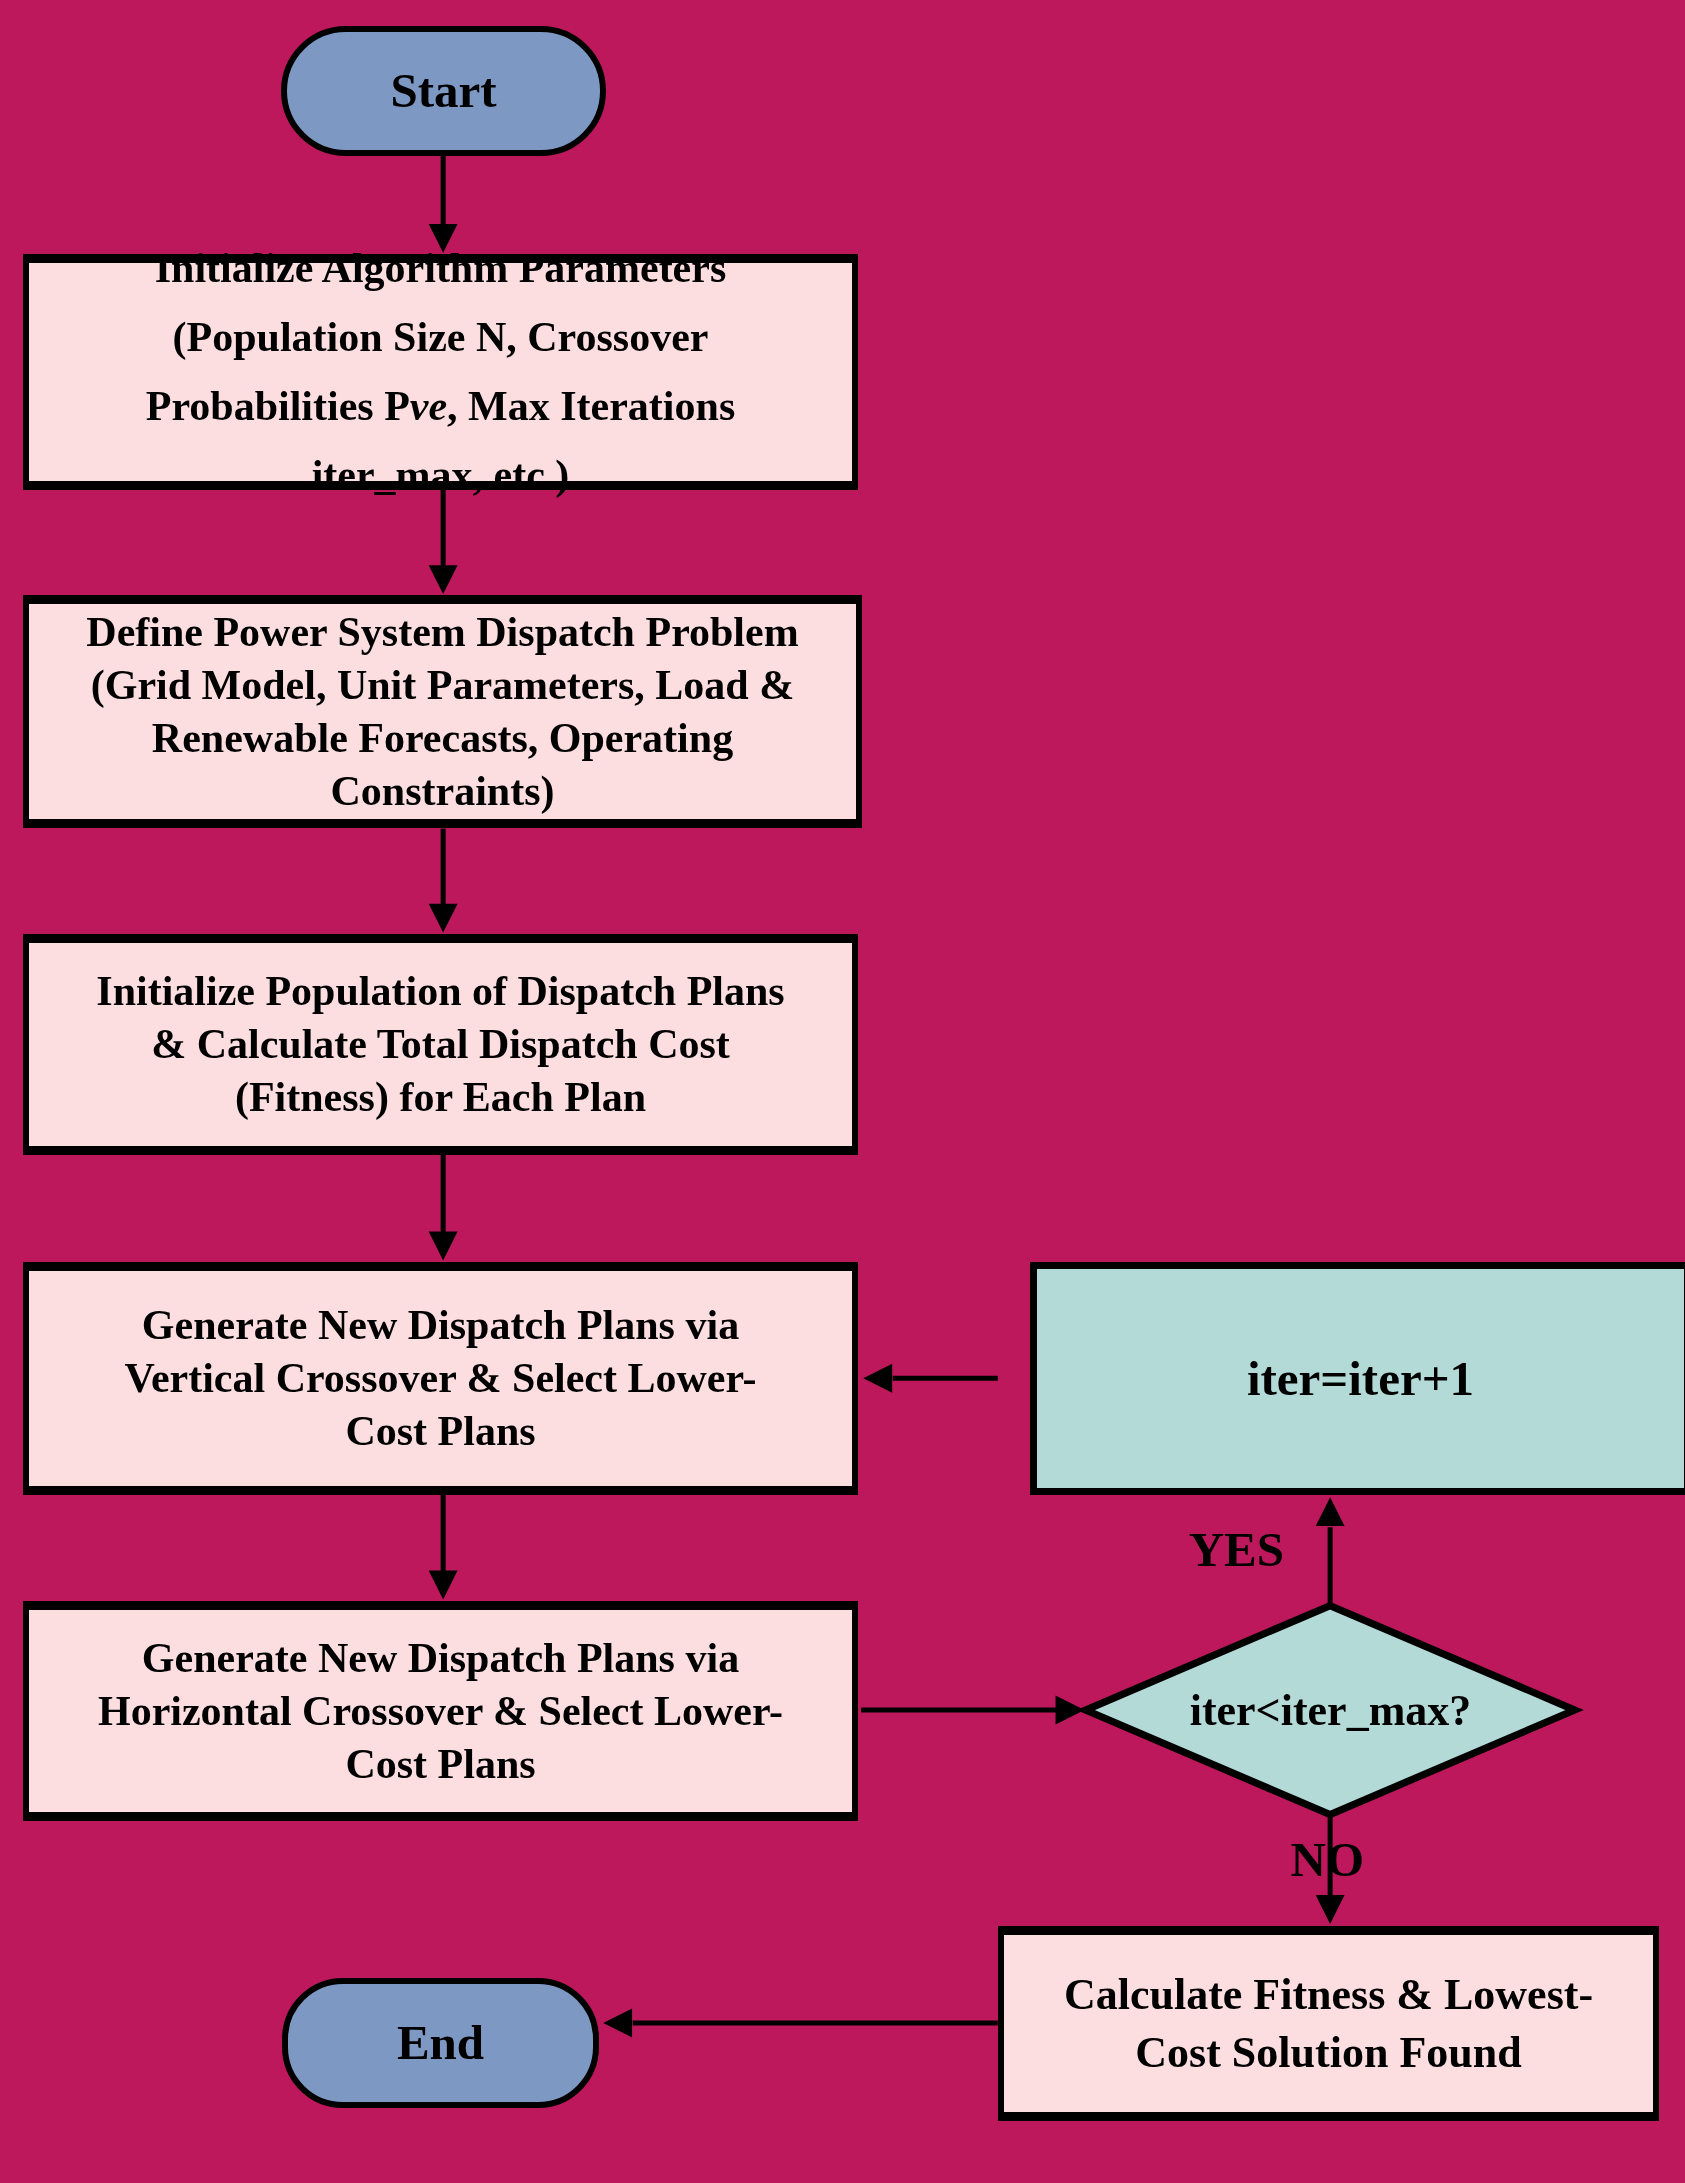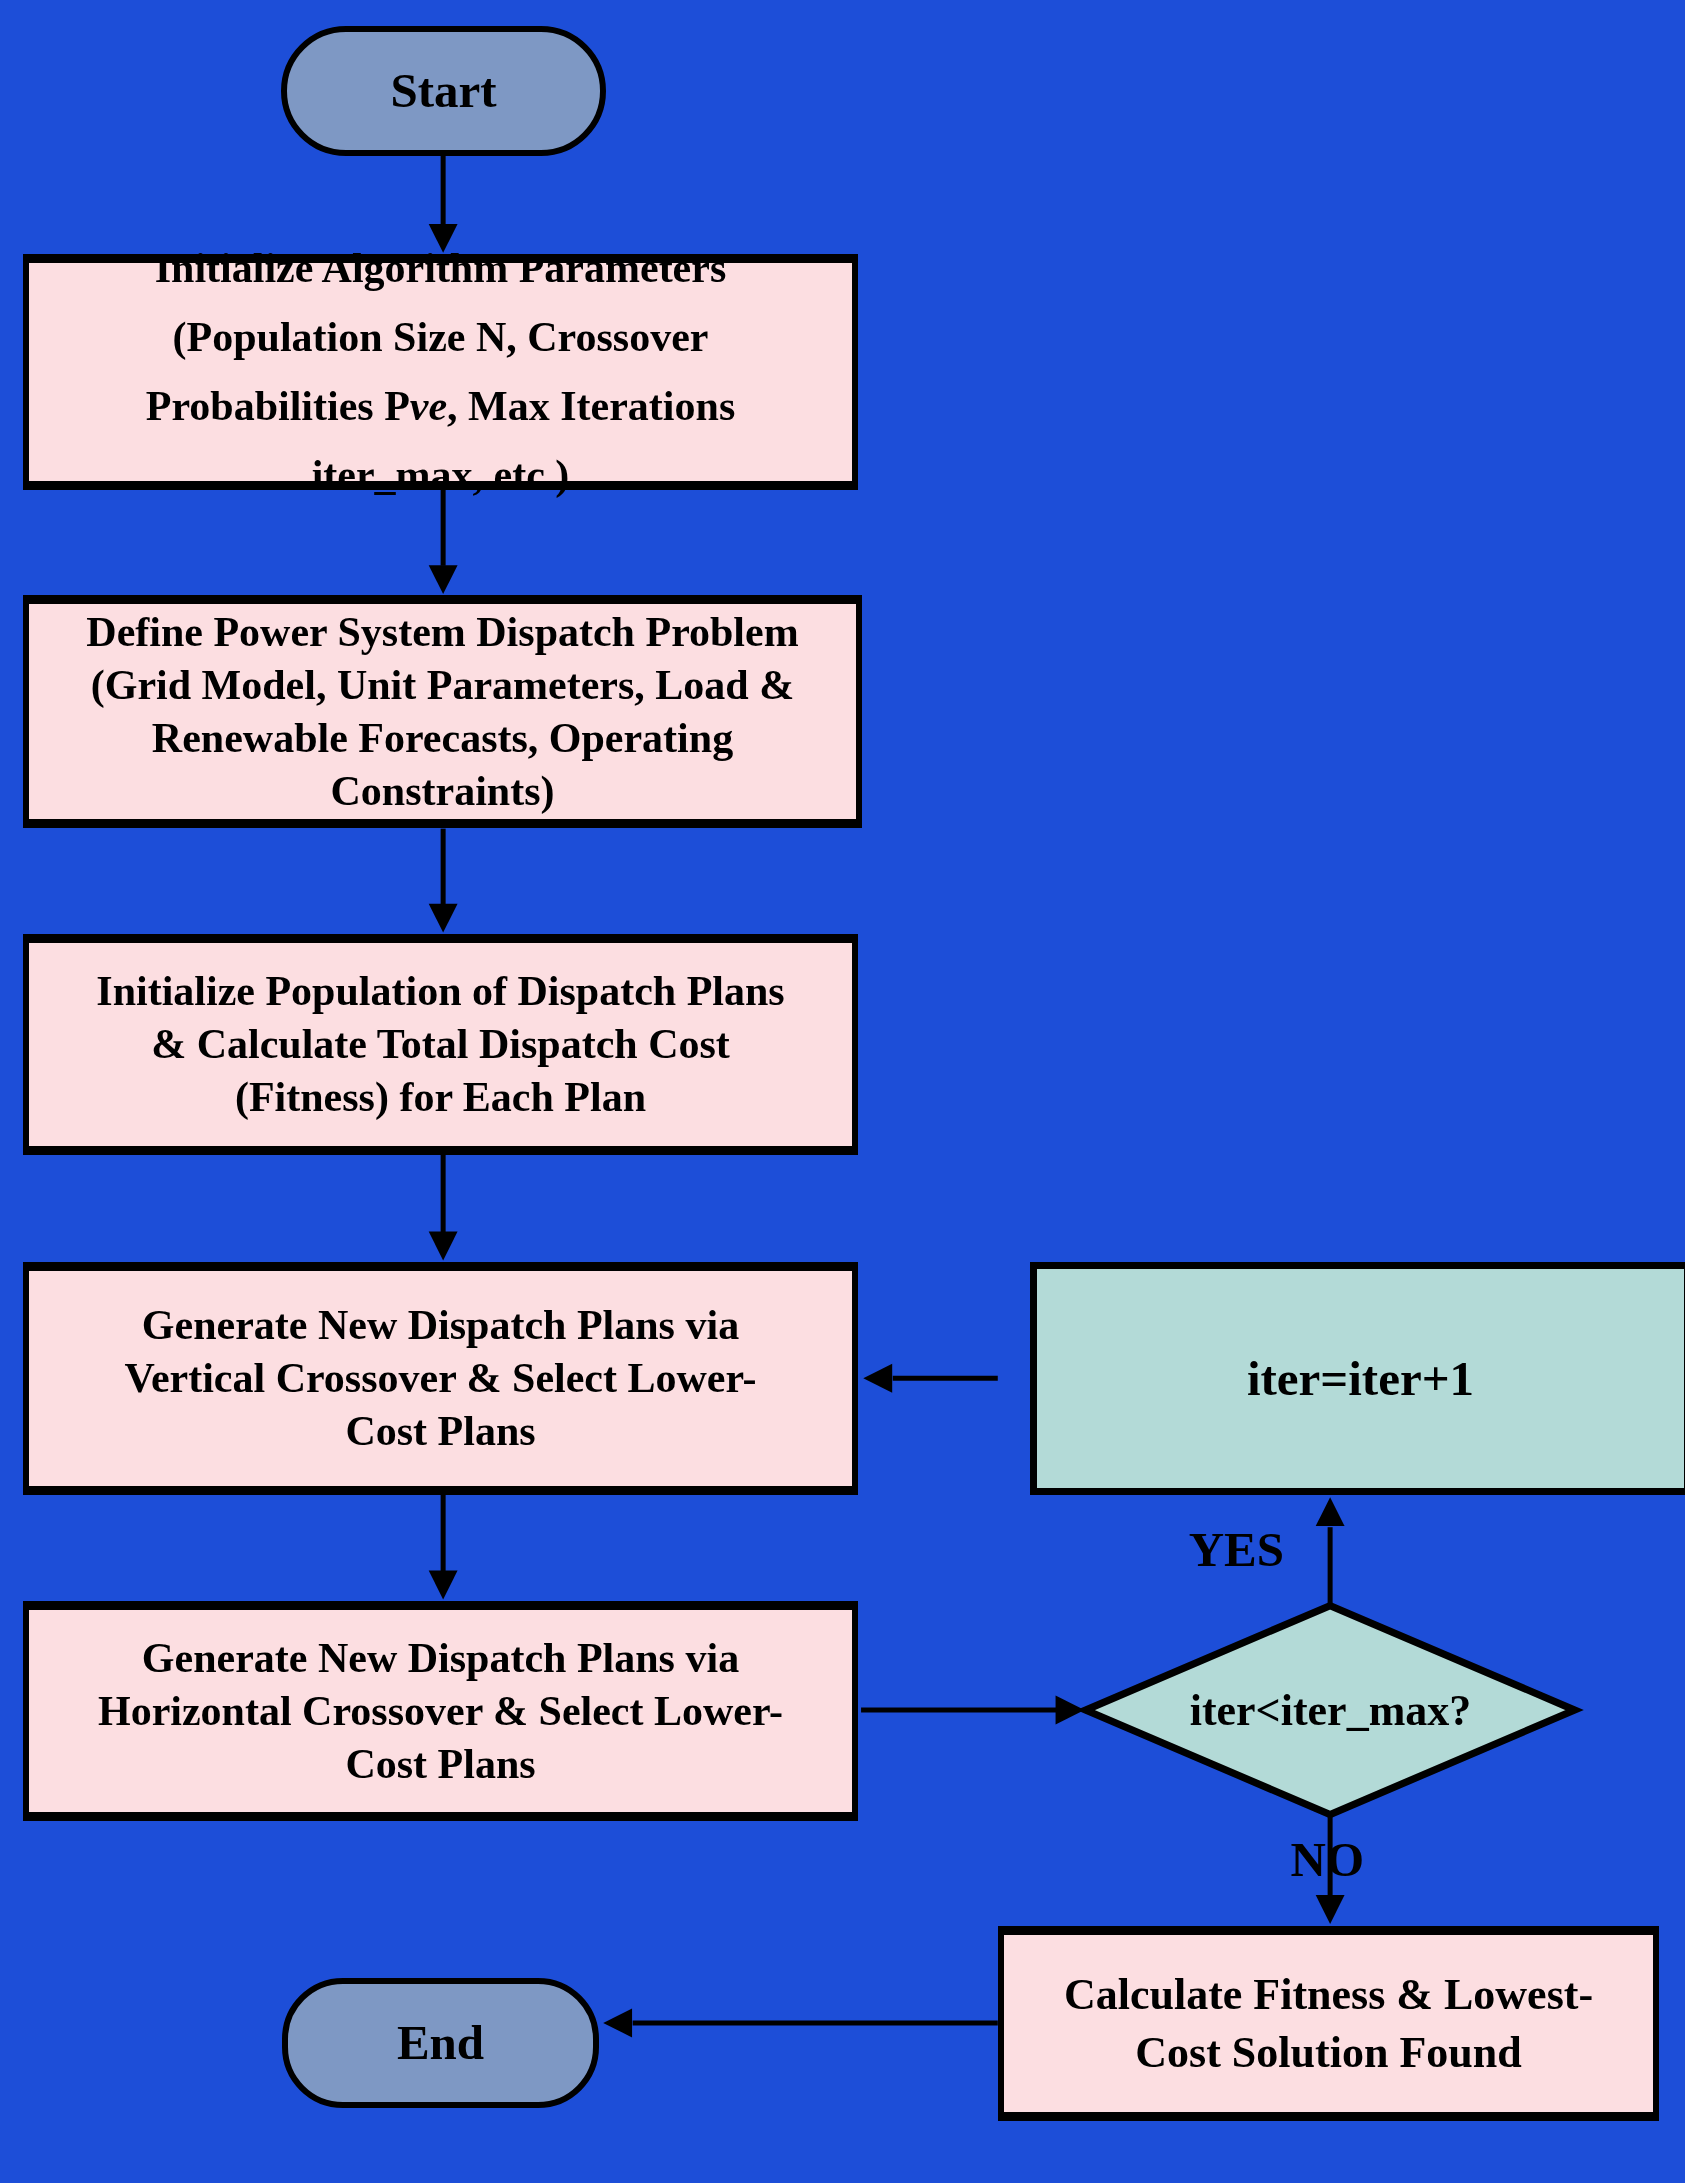--- a/index.html
+++ b/index.html
@@ -1,21 +1,21 @@
 <!DOCTYPE html>
 <html style="--terminator-fill: #7e98c4; --process-fill: #fcdee1; --decision-fill: #b3dad7; --line-color: #000000;font-size:9px"><head>
 <meta charset="utf-8">
 <style>
   html, body {
     margin: 0; padding: 0; background: #ffffff;
   }
   #canvas {
     position: relative;
     width: 1686px; height: 2183px;
-    background: #1d4ed8;
+    background: #be185d;
     font-family: "Liberation Serif", "DejaVu Serif", serif;
     font-weight: bold;
     color: #000000;
     overflow: hidden;
   }
   #edges-layer {
     position: absolute; left: 0; top: 0;
   }
   .connector {
     stroke: var(--line-color, #000);

